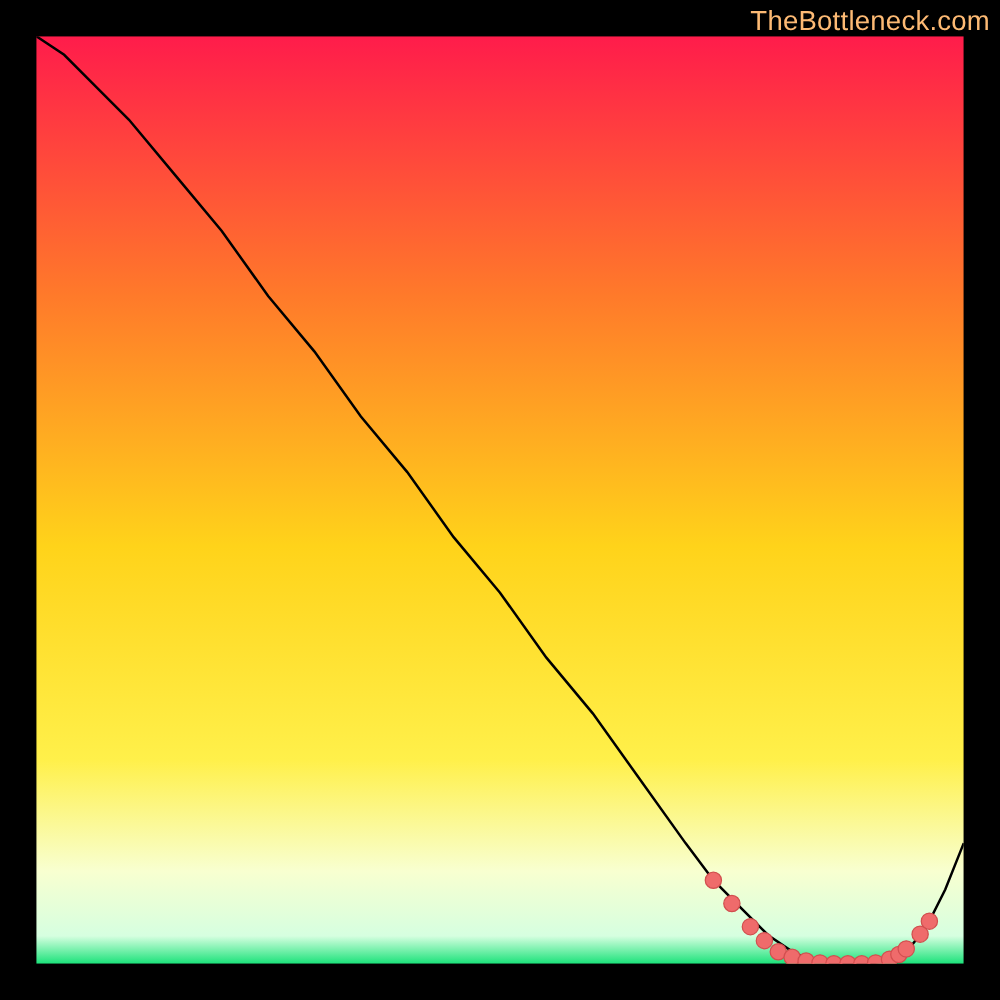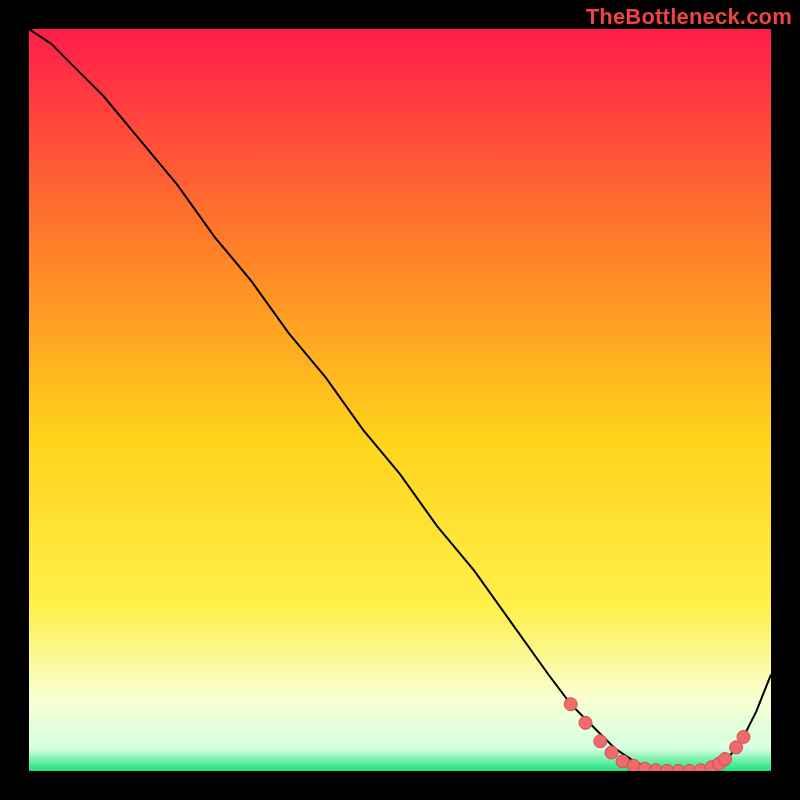--- a/index.html
+++ b/index.html
@@ -24,24 +24,24 @@
     left: 0;
     top: 0;
     width: 742px;
     height: 742px;
     display: block;
   }
   .watermark {
     position: absolute;
     top: 4px;
     right: 8px;
-    color: #ef4444;
+    color: #fdba74;
     font-size: 22px;
     letter-spacing: 0.2px;
-    font-weight: 700;
+    font-weight: 400;
     white-space: nowrap;
   }
 </style>
 </head>
 <body>
 
 <div class="frame">
   <svg class="plot" viewBox="0 0 742 742" preserveAspectRatio="none">
     <defs>
       <linearGradient id="bg-grad" x1="0" y1="0" x2="0" y2="1">

